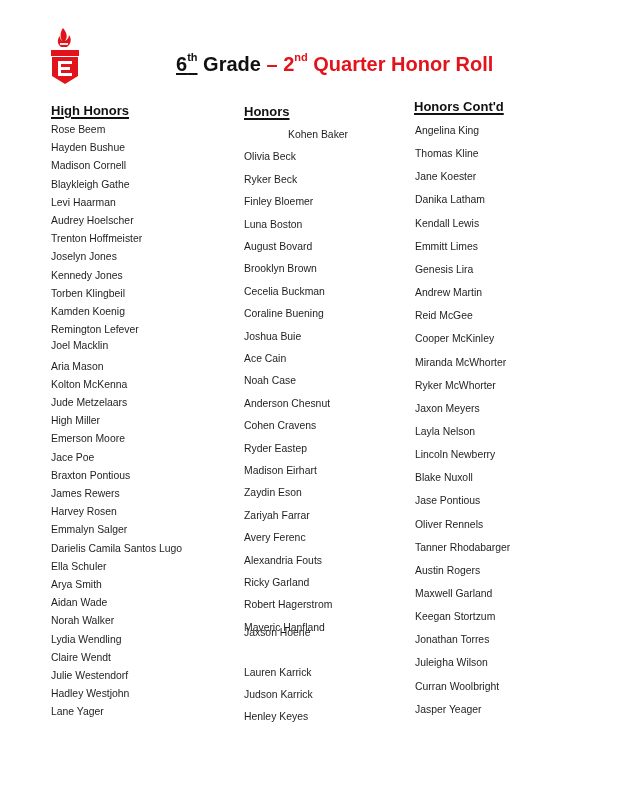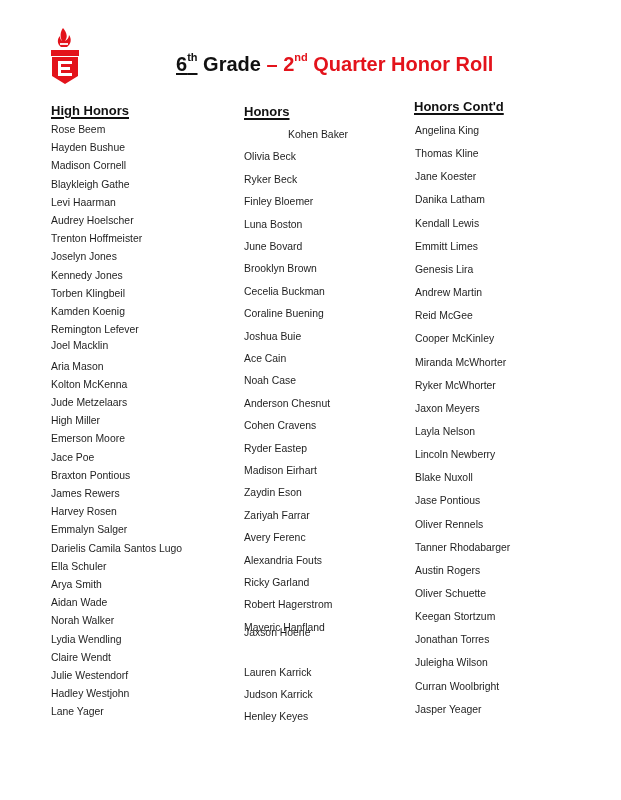--- a/index.html
+++ b/index.html
@@ -151,21 +151,21 @@
     <li style="top: 546px;">Julie Westendorf</li>
     <li style="top: 564.2px;">Hadley Westjohn</li>
     <li style="top: 582.4px;">Lane Yager</li>
   </ul>
 <ul class="list" id="list-1" style="left:244px; top:129px;">
     <li style="top: 0px; padding-left: 44px;">Kohen Baker</li>
     <li style="top: 22.4px;">Olivia Beck</li>
     <li style="top: 44.8px;">Ryker Beck</li>
     <li style="top: 67.2px;">Finley Bloemer</li>
     <li style="top: 89.6px;">Luna Boston</li>
-    <li style="top: 112px;">June Bovard</li>
+    <li style="top: 112px;">August Bovard</li>
     <li style="top: 134.4px;">Brooklyn Brown</li>
     <li style="top: 156.8px;">Cecelia Buckman</li>
     <li style="top: 179.2px;">Coraline Buening</li>
     <li style="top: 201.6px;">Joshua Buie</li>
     <li style="top: 224px; text-align: right;">Ace Cain</li>
     <li style="top: 246.4px;">Noah Case</li>
     <li style="top: 268.8px;">Anderson Chesnut</li>
     <li style="top: 291.2px;">Cohen Cravens</li>
     <li style="top: 313.6px;">Ryder Eastep</li>
     <li style="top: 336px;">Madison Eirhart</li>
@@ -195,19 +195,19 @@
     <li style="top: 231.5px;">Miranda McWhorter</li>
     <li style="top: 254.6px;">Ryker McWhorter</li>
     <li style="top: 277.8px;">Jaxon Meyers</li>
     <li style="top: 300.9px;">Layla Nelson</li>
     <li style="top: 324.1px;">Lincoln Newberry</li>
     <li style="top: 347.3px;">Blake Nuxoll</li>
     <li style="top: 370.4px;">Jase Pontious</li>
     <li style="top: 393.5px;">Oliver Rennels</li>
     <li style="top: 416.7px;">Tanner Rhodabarger</li>
     <li style="top: 439.8px;">Austin Rogers</li>
-    <li style="top: 463px;">Oliver Schuette</li>
+    <li style="top: 463px;">Maxwell Garland</li>
     <li style="top: 486.1px;">Keegan Stortzum</li>
     <li style="top: 509.3px;">Jonathan Torres</li>
     <li style="top: 532.4px;">Juleigha Wilson</li>
     <li style="top: 555.6px;">Curran Woolbright</li>
     <li style="top: 578.8px;">Jasper Yeager</li>
   </ul>
 
 </body></html>

